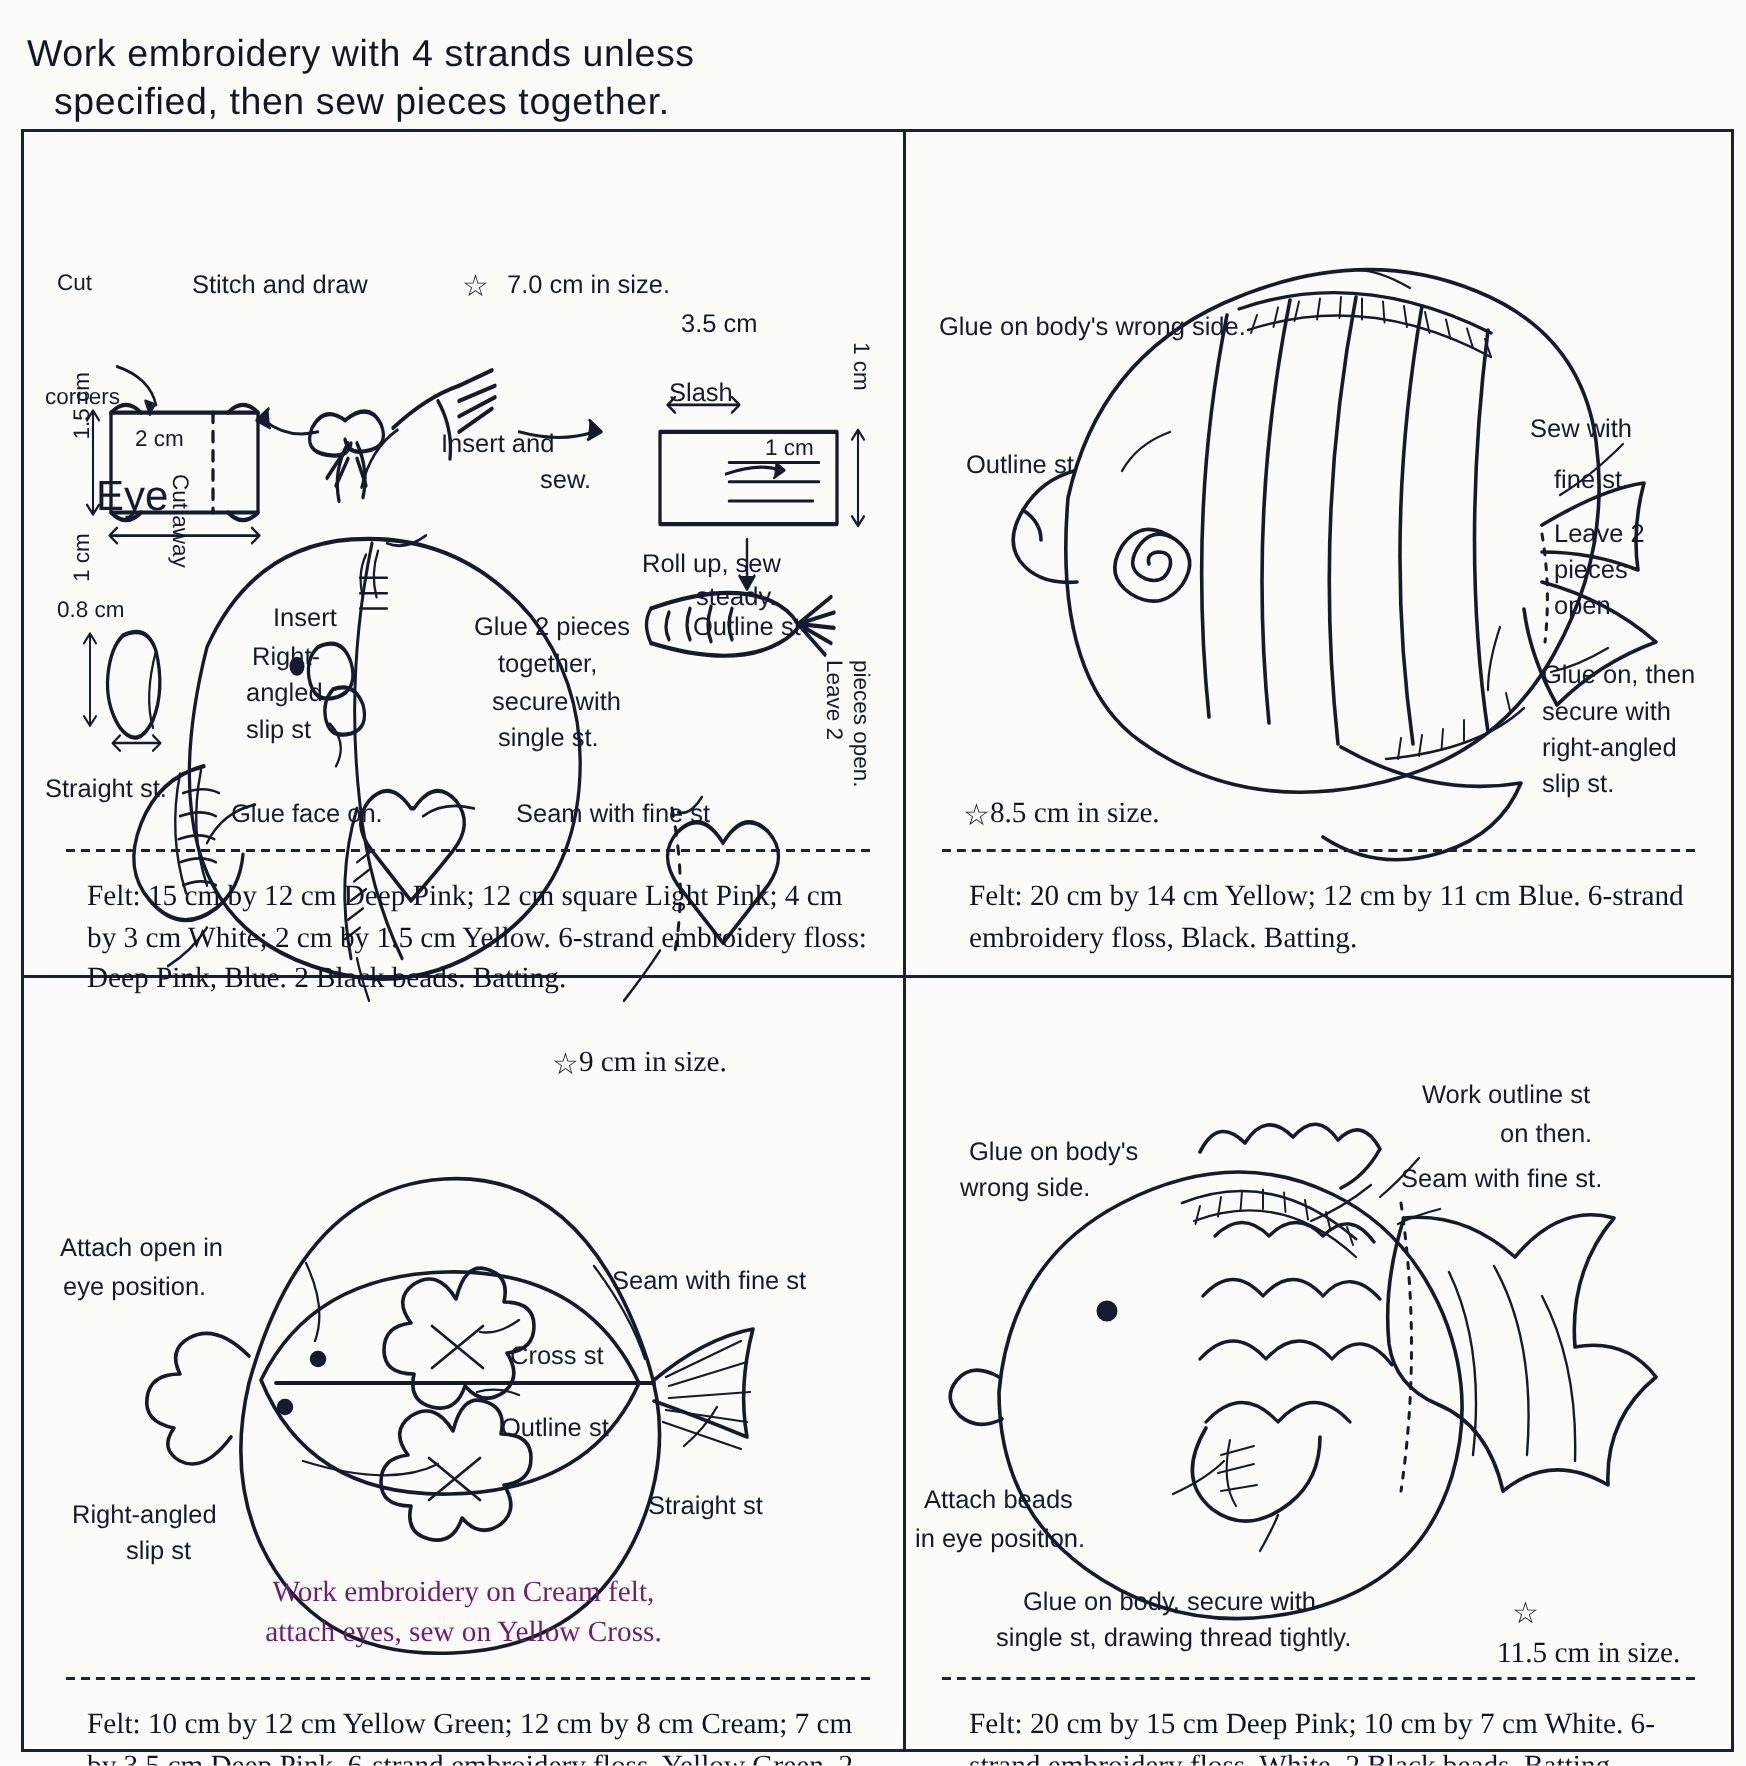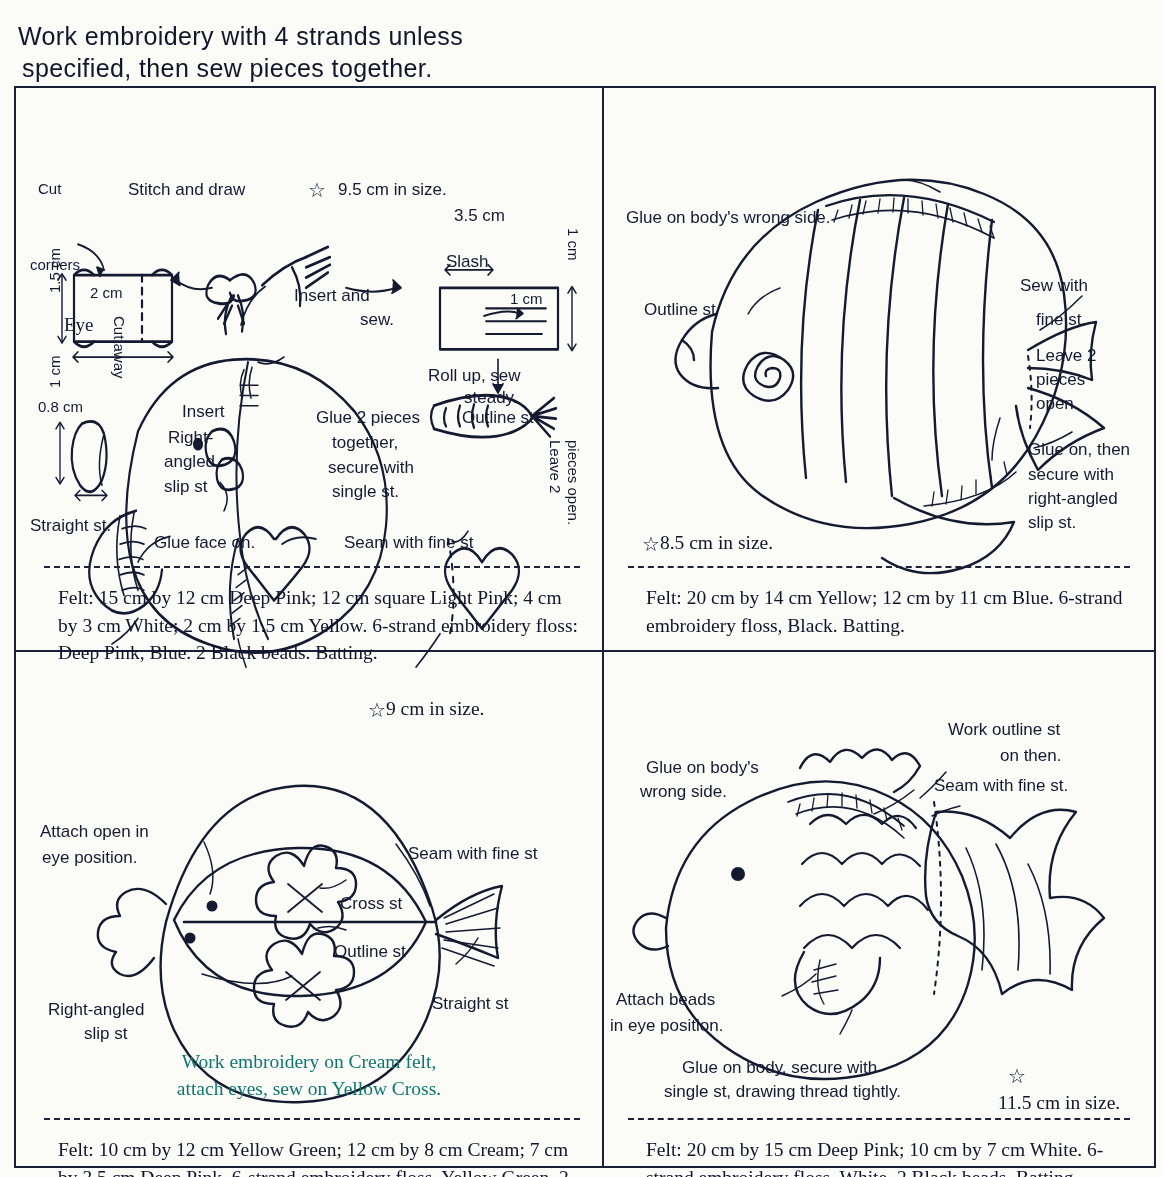--- a/index.html
+++ b/index.html
@@ -23,21 +23,21 @@
   .header {
     position: absolute;
     left: 18px;
     top: 20px;
     width: 700px;
     font-size: 25px;
     line-height: 1.28;
     letter-spacing: 0.4px;
     color: #11162a;
   }
-  .header .l2 { margin-left: 4px; }
+  .header .l2 { margin-left: 18px; }
 
   .grid {
     position: absolute;
     left: 14px;
     top: 86px;
     width: 1138px;
     height: 1078px;
     border: 2px solid #1a2038;
   }
   .vline {
@@ -78,21 +78,21 @@
     position: absolute;
     font-family: "Liberation Sans", sans-serif;
     font-size: 17px;
     line-height: 1.18;
     color: #141a30;
     white-space: pre;
   }
   .lbl.sm { font-size: 15px; }
   .lbl.rot90 { transform: rotate(-90deg); transform-origin: left top; }
   .lbl.rot90cw { transform: rotate(90deg); transform-origin: left top; }
-  .lbl.big { font-size: 19px; font-family: Liberation Serif, serif; }
+  .lbl.big { font-size: 28px; }
 
   .dash {
     position: absolute;
     left: 28px;
     right: 22px;
     border-top: 2px dashed #1d2238;
     height: 0;
   }
   .materials {
     position: absolute;
@@ -100,21 +100,21 @@
     font-size: 19.5px;
     line-height: 1.42;
     color: #10152a;
   }
   .caption {
     position: absolute;
     font-family: "Liberation Serif", serif;
     font-size: 19.5px;
     line-height: 1.4;
     text-align: center;
-    color: #0f766e;
+    color: #701a75;
   }
   .star {
     display: inline-block;
     font-size: 20px;
     line-height: 1;
     vertical-align: -2px;
   }
   .sizeline {
     position: absolute;
     font-family: "Liberation Serif", serif;
@@ -236,21 +236,21 @@
           <path d="M60 318 h30" stroke-width="1.3"></path>
           <path d="M64 314 l-5 4 l5 4" stroke-width="1.3"></path>
           <path d="M86 314 l5 4 l-5 4" stroke-width="1.3"></path>
         </svg>
       </div>
 
       <div class="lbl sm" style="left:22px; top:92px;">Cut</div>
       <div class="lbl sm" style="left:14px; top:124px;margin-top:44px;">corners</div>
       <div class="lbl" style="left:112px; top:92px;">Stitch and draw</div>
       <div class="lbl" style="left:292px; top:92px;"><span class="star">☆</span></div>
-      <div class="lbl" style="left:322px; top:92px;">9.5 cm in size.</div>
+      <div class="lbl" style="left:322px; top:92px;">7.0 cm in size.</div>
 
       <div class="lbl sm rot90" style="left:30px; top:205px;">1.5 cm</div>
       <div class="lbl sm" style="left:74px; top:196px;">2 cm</div>
 
       <div class="lbl" style="left:438px; top:118px;">3.5 cm</div>
       <div class="lbl" style="left:430px; top:164px;">Slash</div>
       <div class="lbl sm rot90cw" style="left:566px; top:140px;">1 cm</div>
       <div class="lbl sm" style="left:494px; top:202px;">1 cm</div>
 
       <div class="lbl" style="left:412px; top:278px;">Roll up, sew</div>

